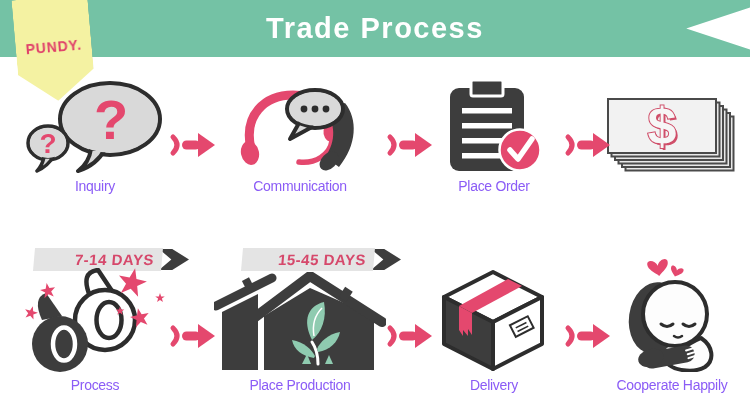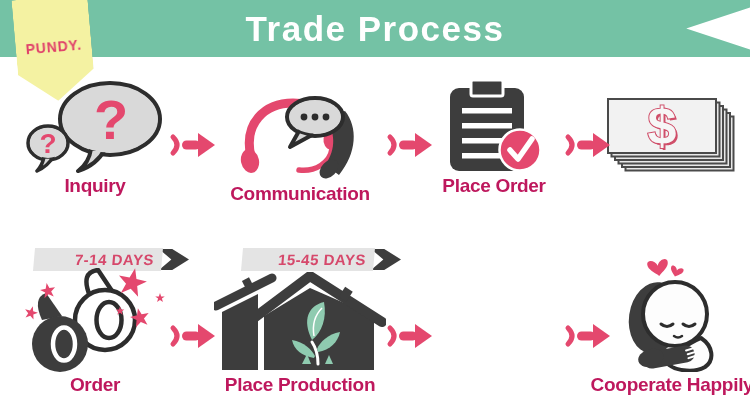--- a/index.html
+++ b/index.html
@@ -2,34 +2,34 @@
 <html><head>
 <meta charset="utf-8">
 <style>
   html,body{margin:0;padding:0;background:#ffffff;}
   .stage{position:relative;width:750px;height:419px;background:#ffffff;overflow:hidden;
          font-family:"Liberation Sans", sans-serif;}
   
   .banner{position:absolute;left:0;top:0;width:750px;height:57px;background:#74c2a5;
           display:flex;align-items:center;justify-content:center;
           clip-path:polygon(0 0,100% 0,100% 13%,91.5% 50%,100% 87%,100% 100%,0 100%);}
-  .banner-title{color:#ffffff;font-size:35px;font-weight:bold;letter-spacing:1.5px;}
+  .banner-title{color:#ffffff;font-size:29px;font-weight:bold;letter-spacing:1.5px;}
   
   .logo-ribbon{position:absolute;left:14px;top:-3px;width:76px;height:104px;background:#f4f2a2;
           clip-path:polygon(0 0,100% 0,100% 72%,50% 100%,0 72%);
           transform:rotate(-5deg);transform-origin:50% 30%;
           display:flex;justify-content:center;
           filter:drop-shadow(3px 2px 2px rgba(0,0,0,0.25));}
   .logo-text{margin-top:42px;color:#e0406a;font-size:14px;font-weight:bold;letter-spacing:0.8px;}
   
   .step{position:absolute;display:flex;flex-direction:column;align-items:center;}
   .icon-area{display:flex;align-items:flex-end;justify-content:center;}
   .row1 .icon-area{height:93px;}
   .row2 .icon-area{height:104px;}
-  .step-label{height:26px;line-height:26px;font-size:19px;font-weight:bold;color:#be185d;
+  .step-label{height:26px;line-height:26px;font-size:14px;font-weight:normal;color:#8b5cf6;
               letter-spacing:-0.3px;white-space:nowrap;}
   
   .badge{position:absolute;top:248px;display:flex;align-items:stretch;height:23px;}
   .badge-gray{background:#e4e4e4;transform:skewX(-5deg);display:flex;align-items:center;
               justify-content:flex-end;padding:0 8px;color:#d6486b;font-size:15px;
               font-weight:bold;letter-spacing:0.5px;white-space:nowrap;}
   .badge-chevron{margin-left:-3px;}
   
   .flow-arrow{position:absolute;width:46px;height:30px;}
 </style>
@@ -55,21 +55,21 @@
         <text x="86" y="58" text-anchor="middle" font-family="Liberation Sans, sans-serif" font-size="56" font-weight="bold" fill="#e4486e">?</text>
         <ellipse cx="23" cy="62" rx="20" ry="17" fill="#d9d9d9" stroke="#2d2d2d" stroke-width="3.5"></ellipse>
         <path d="M19 76 Q17 85 12 90 Q23 85 28 76 Z" fill="#d9d9d9" stroke="#2d2d2d" stroke-width="3.5" stroke-linejoin="round"></path>
         <ellipse cx="23" cy="62" rx="18" ry="15" fill="#d9d9d9"></ellipse>
         <text x="23" y="72" text-anchor="middle" font-family="Liberation Sans, sans-serif" font-size="28" font-weight="bold" fill="#e4486e">?</text>
       </svg>
     </div>
     <div class="step-label">Inquiry</div>
   </div>
 
-  <div class="step row1" style="left:212px;top:88px;width:176px;">
+  <div class="step row1" style="left:212px;top:80px;width:176px;">
     <div class="icon-area">
       <svg width="135" height="86" viewBox="0 0 135 86">
         <path d="M18 62 C10 28 32 8 60 8 C82 8 96 20 99 36" fill="none" stroke="#e4486e" stroke-width="9" stroke-linecap="round"></path>
         <ellipse cx="17" cy="66" rx="9" ry="12" fill="#e4486e" transform="rotate(-12 17 66)"></ellipse>
         <ellipse cx="99" cy="44" rx="8.5" ry="11" fill="#e4486e" transform="rotate(8 99 44)"></ellipse>
         <path d="M99 54 C97 68 82 77 66 75" fill="none" stroke="#e4486e" stroke-width="5.5" stroke-linecap="round"></path>
         <path d="M112 16 C125 32 124 58 106 80 L92 70 C104 54 102 36 92 22 Z" fill="#3d3d3d"></path>
         <ellipse cx="101" cy="18" rx="11" ry="7.5" fill="#3d3d3d" transform="rotate(22 101 18)"></ellipse>
         <ellipse cx="96" cy="74" rx="11" ry="7.5" fill="#3d3d3d" transform="rotate(-45 96 74)"></ellipse>
         <ellipse cx="82" cy="22" rx="28" ry="19" fill="#d9d9d9" stroke="#2d2d2d" stroke-width="4"></ellipse>
@@ -164,21 +164,21 @@
         <circle cx="40" cy="76" r="28" fill="#3d3d3d"></circle>
         <ellipse cx="44" cy="76" rx="11" ry="16.5" fill="none" stroke="#ffffff" stroke-width="4.5"></ellipse>
         <use href="#star5" transform="translate(28,23) rotate(-10) scale(0.8)"></use>
         <use href="#star5" transform="translate(11,45) rotate(15) scale(0.7)"></use>
         <use href="#star5" transform="translate(112,15) rotate(12) scale(1.5)"></use>
         <use href="#star5" transform="translate(120,50) rotate(-12) scale(1.0)"></use>
         <use href="#star5" transform="translate(100,43) scale(0.45)"></use>
         <use href="#star5" transform="translate(140,30) scale(0.5)"></use>
       </svg>
     </div>
-    <div class="step-label">Order</div>
+    <div class="step-label">Process</div>
   </div>
 
   <div class="step row2" style="left:212px;top:268px;width:176px;">
     <div class="icon-area">
       <svg width="172" height="100" viewBox="0 0 172 100">
         <polygon points="50,98 50,44 96,16 160,44 160,98" fill="#3d3d3d"></polygon>
         <path d="M40 46 L96 4 L168 50" fill="none" stroke="#3d3d3d" stroke-width="10" stroke-linecap="round" stroke-linejoin="round"></path>
         <g transform="translate(128,27) rotate(33)">
             <rect x="-4" y="-12" width="9" height="12" fill="#3d3d3d"></rect>
           </g>
@@ -192,20 +192,36 @@
         <path d="M100 64 C98 52 102 42 108 36" fill="none" stroke="#ffffff" stroke-width="1.5"></path>
         <path d="M104 80 C116 78 124 70 126 60 C114 62 106 70 103 77 Z" fill="#8fcbb0"></path>
         <path d="M100 86 C88 84 80 78 78 68 C90 70 98 78 101 84 Z" fill="#8fcbb0"></path>
         <polygon points="88,92 93,82 97,92" fill="#8fcbb0"></polygon>
         <polygon points="111,92 115,83 119,92" fill="#8fcbb0"></polygon>
       </svg>
     </div>
     <div class="step-label">Place Production</div>
   </div>
 
+  <div class="step row2" style="left:406px;top:268px;width:176px;">
+    <div class="icon-area">
+      <svg width="112" height="103" viewBox="0 0 112 103">
+        <polygon points="55,3 104,28 55,53 6,28" fill="#ffffff" stroke="#2d2d2d" stroke-width="4" stroke-linejoin="round"></polygon>
+        <polygon points="6,28 55,53 55,100 6,75" fill="#3d3d3d" stroke="#2d2d2d" stroke-width="4" stroke-linejoin="round"></polygon>
+        <polygon points="55,53 104,28 104,75 55,100" fill="#ffffff" stroke="#2d2d2d" stroke-width="4" stroke-linejoin="round"></polygon>
+        <polygon points="70,10 84,17 34,44 21,37" fill="#e4486e"></polygon>
+        <polygon points="21,37 34,44 34,66 30,60 30,67 25,61 25,67 21,61" fill="#e4486e"></polygon>
+        <g transform="translate(84,58) rotate(-27)">
+          <rect x="-10" y="-7" width="20" height="13" fill="#ffffff" stroke="#2d2d2d" stroke-width="2"></rect>
+          <path d="M-6 -2 L6 -2 M-6 2 L6 2" stroke="#2d2d2d" stroke-width="1.5"></path>
+        </g>
+      </svg>
+    </div>
+    <div class="step-label">Delivery</div>
+  </div>
 
   <div class="step row2" style="left:584px;top:268px;width:176px;">
     <div class="icon-area">
       <svg width="110" height="116" viewBox="0 0 110 116">
         <g fill="#e4486e">
           <path transform="translate(40,4) rotate(-8) scale(1.15)" d="M0 5 C-1.5 0 -9 -2 -9 3 C-9 7.5 -3.5 10.5 0 14 C3.5 10.5 9 7.5 9 3 C9 -2 1.5 0 0 5 Z"></path>
           <path transform="translate(61,11) rotate(18) scale(0.72)" d="M0 5 C-1.5 0 -9 -2 -9 3 C-9 7.5 -3.5 10.5 0 14 C3.5 10.5 9 7.5 9 3 C9 -2 1.5 0 0 5 Z"></path>
         </g>
         <ellipse cx="38" cy="62" rx="26" ry="36" fill="#3d3d3d" transform="rotate(8 38 62)"></ellipse>
         <circle cx="58" cy="58" r="32" fill="#fdfdfd" stroke="#2d2d2d" stroke-width="4"></circle>

